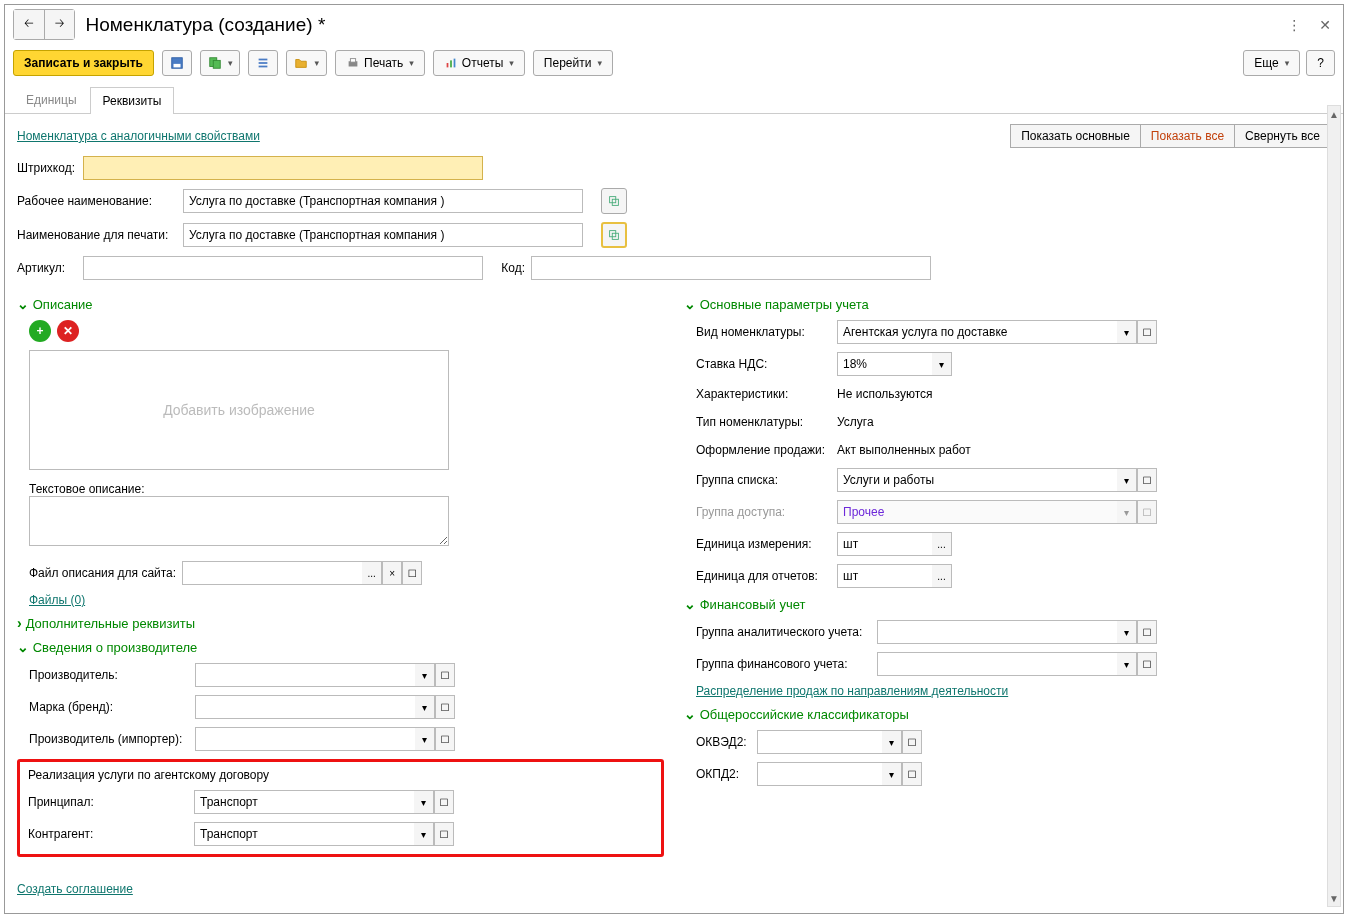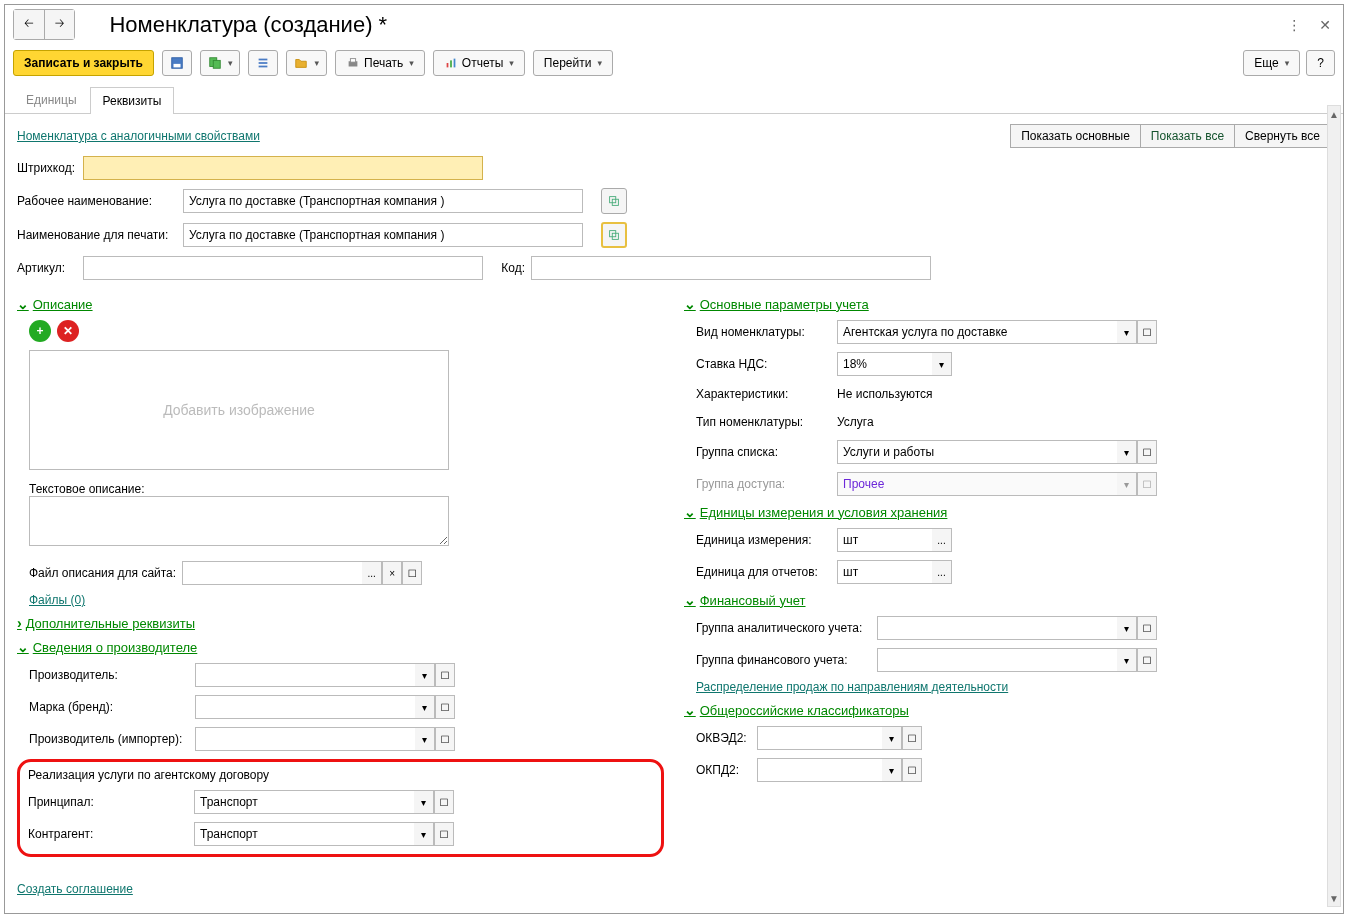--- a/index.html
+++ b/index.html
@@ -2,63 +2,63 @@
 <html><head>
 <meta charset="utf-8">
 <style>
 * { box-sizing: border-box; margin: 0; padding: 0; font-family: Arial, sans-serif; font-size: 12px; }
 body { background: #fff; padding: 4px; }
 .window { border: 1px solid #999; background: #fff; height: 910px; position: relative; }
 .titlebar { display: flex; align-items: center; padding: 4px 8px; }
 .nav-btns { display: flex; border: 1px solid #aaa; border-radius: 3px; }
 .nav-btn { padding: 4px 10px; background: #f5f5f5; cursor: pointer; }
 .nav-btn:first-child { border-right: 1px solid #aaa; }
-.title { font-size: 22px; margin-left: 34px; }
+.title { font-size: 19px; margin-left: 10px; }
 .titlebar-right { margin-left: auto; display: flex; gap: 10px; align-items: center; }
 .icon-btn-sm { cursor: pointer; color: #666; font-size: 14px; padding: 2px 4px; }
 .toolbar { display: flex; gap: 8px; padding: 6px 8px 10px; align-items: center; }
 .btn { border: 1px solid #aaa; background: #f8f8f8; padding: 5px 10px; border-radius: 3px; cursor: pointer; display: inline-flex; align-items: center; gap: 4px; }
 .btn-primary { background: #ffd632; border-color: #c5a300; font-weight: bold; }
 .btn-icon { padding: 5px 7px; }
 .btn .dd { font-size: 9px; color: #555; margin-left: 2px; }
 .toolbar-right { margin-left: auto; display: flex; gap: 6px; }
 .tabs { display: flex; padding: 0 8px; border-bottom: 1px solid #ccc; }
 .tab { padding: 6px 12px; border: 1px solid transparent; border-bottom: none; cursor: pointer; color: #888; }
 .tab.active { border-color: #ccc; background: #fff; color: #000; position: relative; top: 1px; }
 .content { padding: 10px 12px; overflow-y: auto; height: 790px; }
 .topbar { display: flex; align-items: center; margin-bottom: 8px; }
 .link { color: #0f766e; text-decoration: underline; cursor: pointer; }
 .view-btns { margin-left: auto; display: flex; gap: 0; justify-content: center; }
 .view-btn { border: 1px solid #aaa; padding: 4px 10px; background: #f5f5f5; cursor: pointer; margin-left: -1px; }
-.view-btn.green { color: #14532d; }
+.view-btn.green { color: #c2410c; }
 .row { display: flex; align-items: center; margin-bottom: 8px; gap: 6px; }
 .label { min-width: 160px; }
 .input { border: 1px solid #bbb; padding: 3px 5px; height: 24px; background: #fff; }
 .input-yellow { background: #ffefb5; border-color: #d4b24c; }
 .input-w400 { width: 400px; }
 .sq-btn { border: 1px solid #aaa; width: 26px; height: 26px; background: #f5f5f5; cursor: pointer; display: inline-flex; align-items: center; justify-content: center; border-radius: 3px; }
 .sq-btn.active { border: 2px solid #e8c040; }
 .cols { display: flex; gap: 20px; }
 .col { flex: 1; }
-.section-hdr { color: #008800; font-size: 13px; cursor: pointer; display: flex; align-items: center; gap: 4px; margin: 8px 0; text-decoration: underline; }
+.section-hdr { color: #008800; font-size: 13px; cursor: pointer; display: flex; align-items: center; gap: 4px; margin: 8px 0; }
 .section-hdr::before { content: "⌄"; font-size: 14px; font-weight: bold; }
 .section-hdr.collapsed::before { content: "›"; }
 .indent { margin-left: 12px; }
 .circ-btn { width: 22px; height: 22px; border-radius: 50%; display: inline-flex; align-items: center; justify-content: center; color: white; font-weight: bold; cursor: pointer; }
 .circ-green { background: #2a2; }
 .circ-red { background: #d22; }
 .img-box { border: 1px solid #bbb; width: 420px; height: 120px; display: flex; align-items: center; justify-content: center; color: #bbb; font-size: 14px; margin-top: 6px; }
 .textarea { border: 1px solid #bbb; width: 420px; height: 50px; }
 .ref-input { display: flex; }
 .ref-input input { border: 1px solid #bbb; border-right: none; padding: 3px 5px; height: 24px; }
 .ref-input .ref-btn { border: 1px solid #bbb; border-left: none; width: 20px; height: 24px; background: #f5f5f5; cursor: pointer; display: inline-flex; align-items: center; justify-content: center; font-size: 10px; }
 .ref-input .ref-btn + .ref-btn { border-left: 1px solid #bbb; }
 .static { padding: 3px 0; }
 .disabled { color: #999; }
-.highlight-box { border: 3px solid #e11; padding: 6px 8px; margin-top: 4px; border-radius: 14px; }
+.highlight-box { border: 3px solid #e11; padding: 6px 8px; margin-top: 4px; border-radius: 3px; }
 .scrollbar { position: absolute; right: 2px; top: 100px; bottom: 6px; width: 14px; background: #f0f0f0; border: 1px solid #ddd; }
 .scrollbar .up, .scrollbar .down { height: 16px; display: flex; align-items: center; justify-content: center; font-size: 10px; color: #666; cursor: pointer; }
 .scrollbar .down { position: absolute; bottom: 0; width: 100%; }
 svg { width: 14px; height: 14px; }
 .label-col2 { min-width: 135px; }
 </style>
 </head>
 <body>
 
 <div class="window">
@@ -275,38 +275,41 @@
           </div>
           <div class="row">
               <span class="label-col2">Характеристики:</span>
               <span class="static">Не используются</span>
             </div>
           <div class="row">
               <span class="label-col2">Тип номенклатуры:</span>
               <span class="static">Услуга</span>
             </div>
           <div class="row">
+              <span class="label-col2">Оформление продажи:</span>
+              <span class="static">Акт выполненных работ</span>
+            </div>
+          <div class="row">
               <span class="label-col2">Группа списка:</span>
             <div class="ref-input">
                 <input style="width: 280px;" value="Услуги и работы">
                 <span class="ref-btn">▾</span>
                 <span class="ref-btn">☐</span>
               </div>
           </div>
           <div class="row disabled">
               <span class="label-col2">Группа доступа:</span>
             <div class="ref-input">
                 <input style="width: 280px; color: #6d28d9;" disabled="" value="Прочее">
                 <span class="ref-btn">▾</span>
                 <span class="ref-btn">☐</span>
               </div>
           </div>
         </div>
 
-        <div class="section-hdr">Единицы измерения и условия хранения</div>
         <div class="indent">
           <div class="row">
               <span class="label-col2">Единица измерения:</span>
             <div class="ref-input">
                 <input style="width: 95px;" value="шт">
                 <span class="ref-btn">...</span>
               </div>
           </div>
           <div class="row">
               <span class="label-col2">Единица для отчетов:</span>

